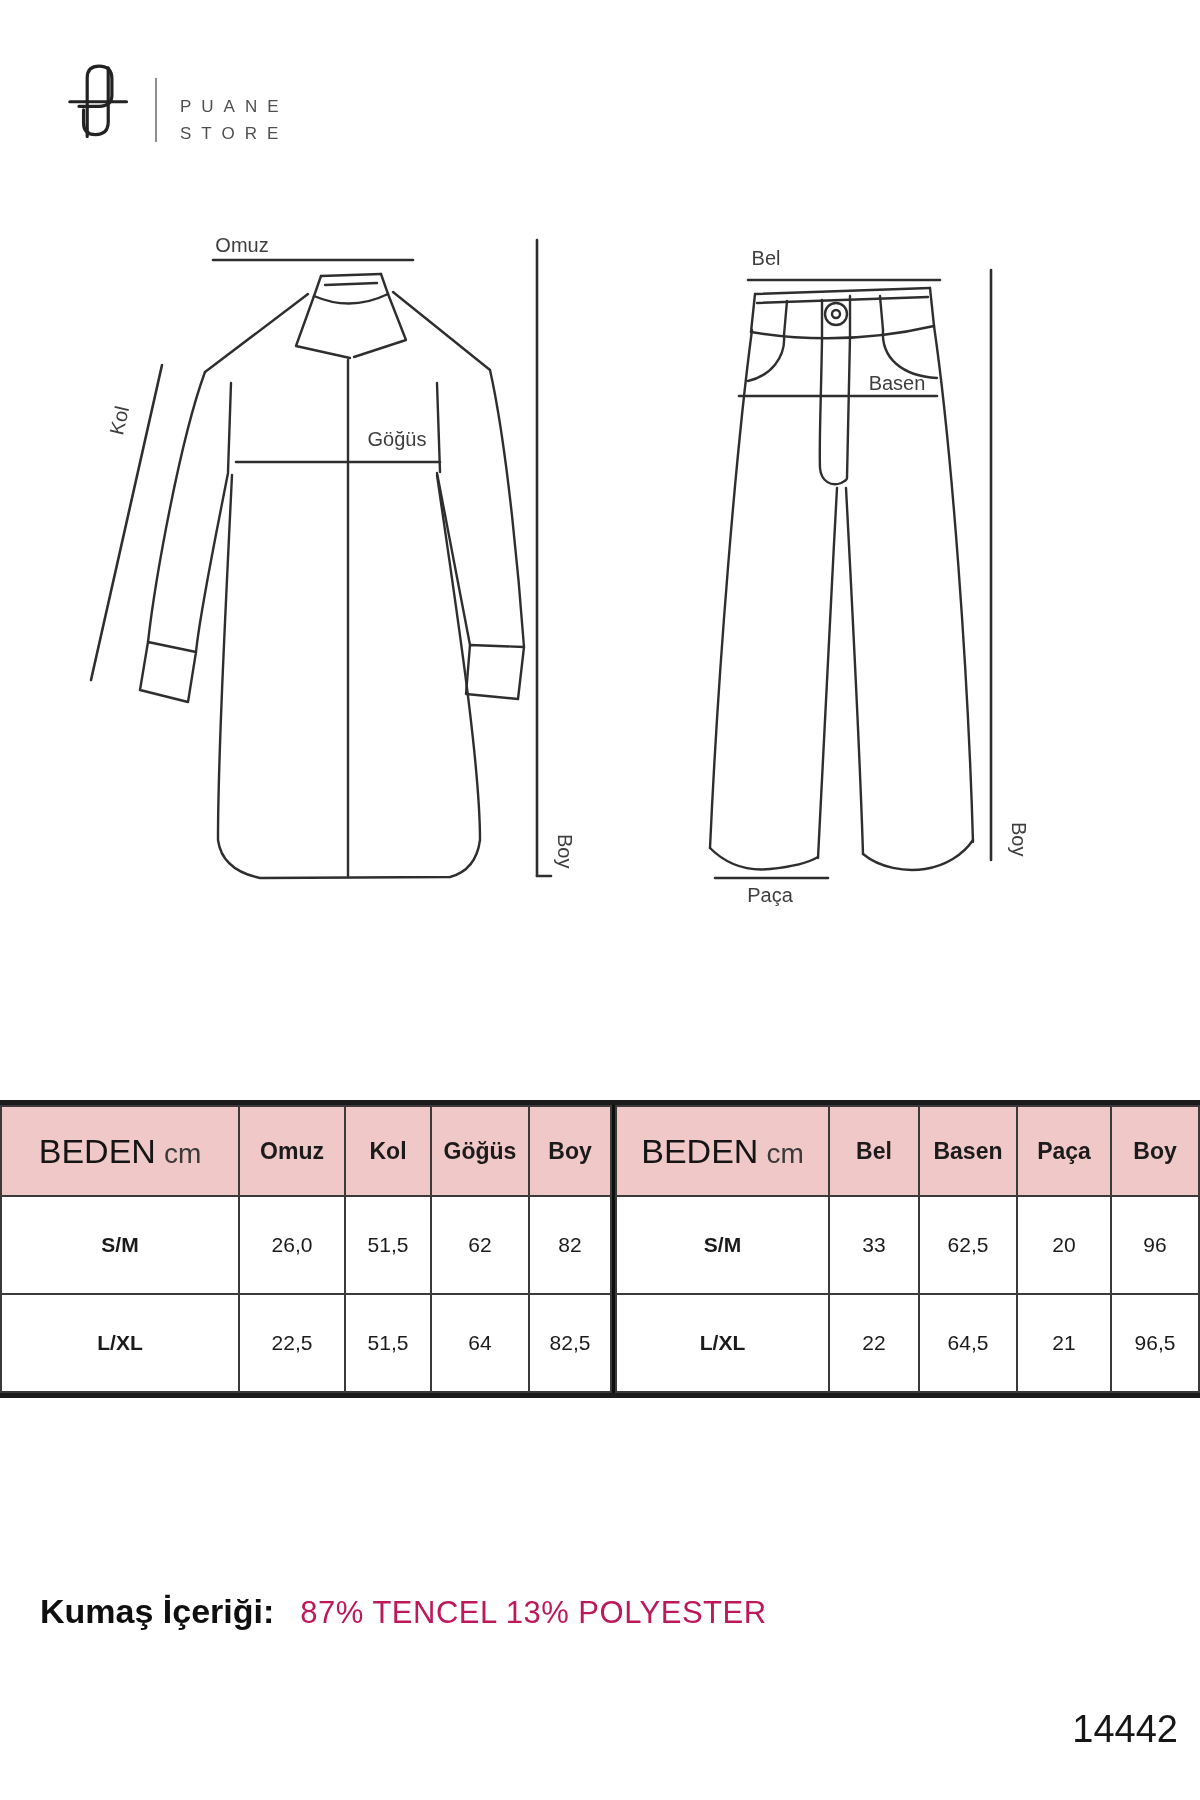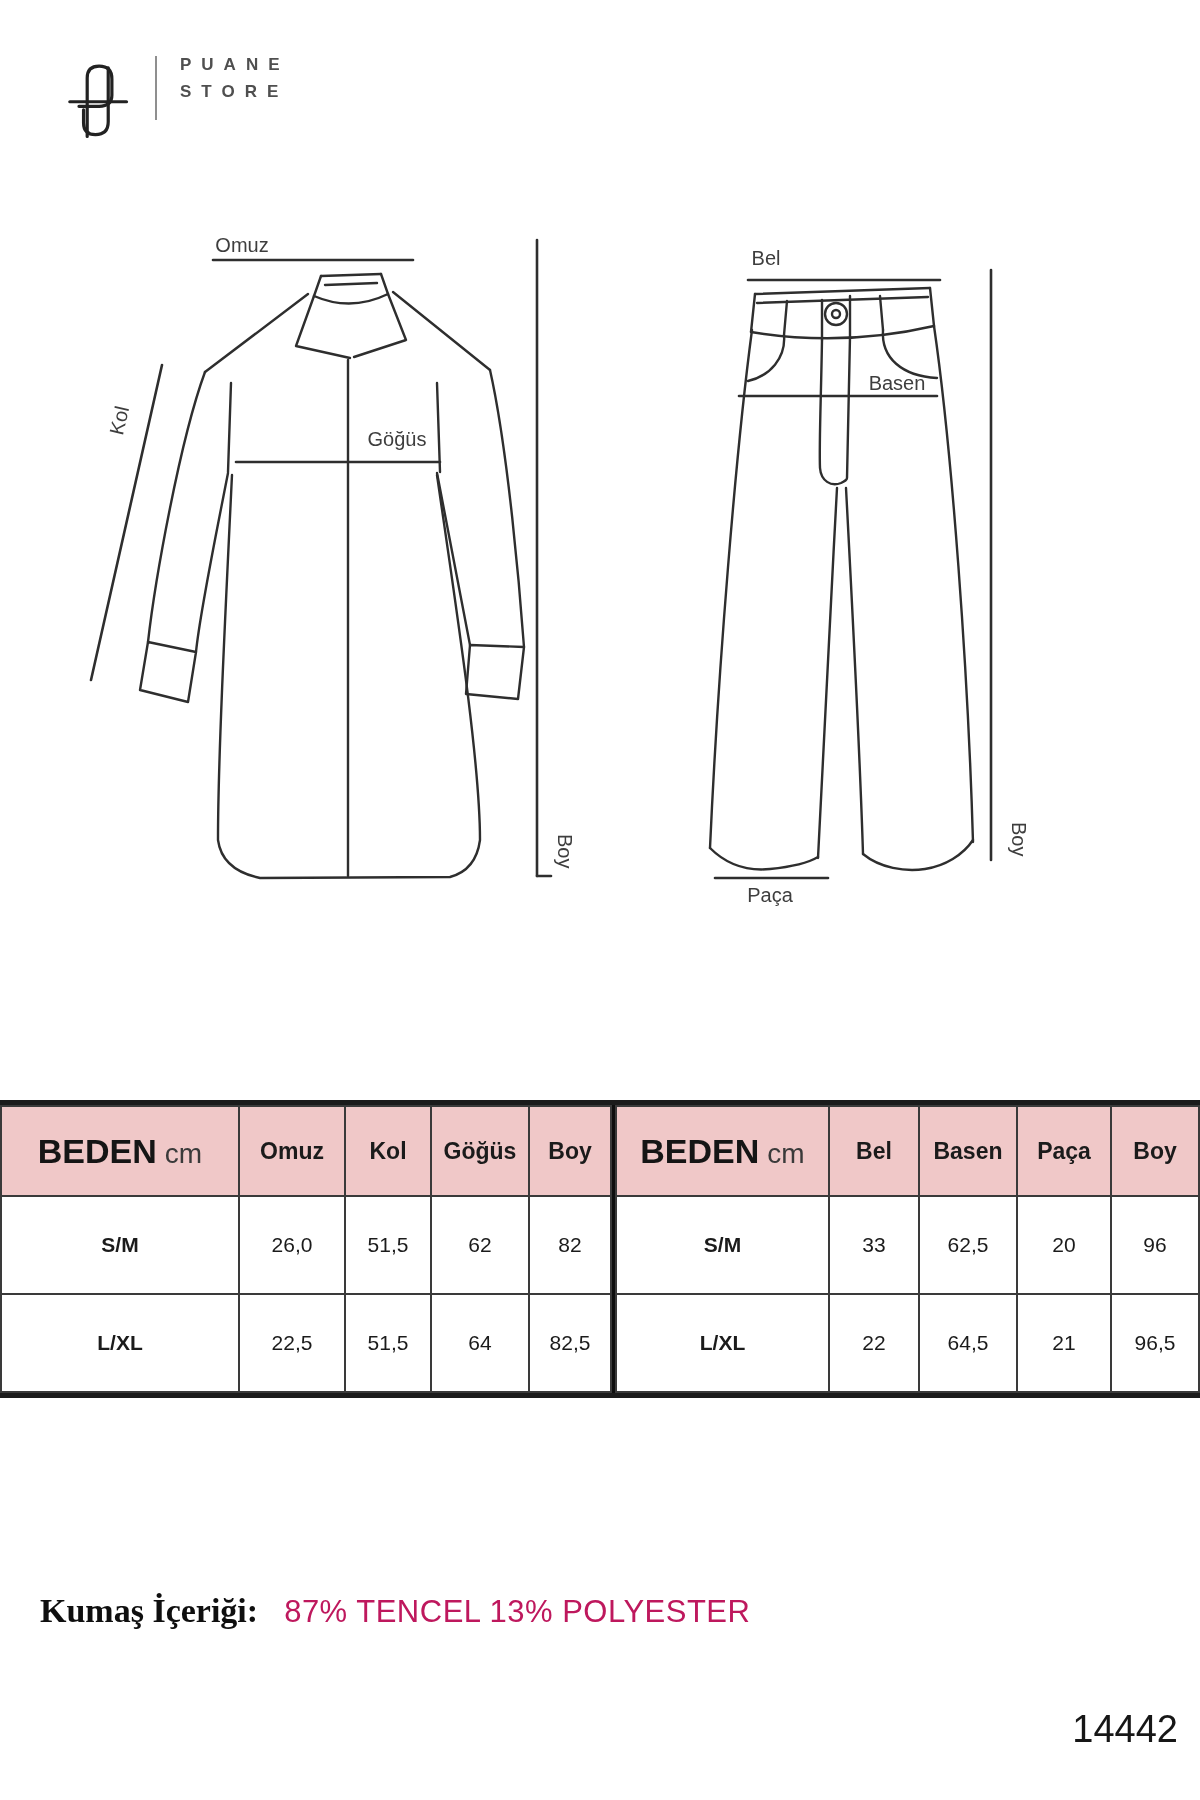--- a/index.html
+++ b/index.html
@@ -1,46 +1,46 @@
 <!DOCTYPE html>
 <html><head>
 <meta charset="utf-8">
 <style>
   html,body{margin:0;padding:0;background:#fff;}
   .canvas{position:relative;width:1200px;height:1800px;background:#ffffff;overflow:hidden;
           font-family:"Liberation Sans",sans-serif;}
 
   
-  .logo{position:absolute;left:68px;top:56px;display:flex;align-items:flex-start;font-weight:bold;}
+  .logo{position:absolute;left:68px;top:56px;display:flex;align-items:flex-end;}
   .logo-divider{width:2px;height:64px;background:#8f8f8f;margin:0 23px;}
   .wordmark{display:flex;flex-direction:column;gap:10px;}
   .wordmark span{font-size:17px;letter-spacing:10px;color:#4f4f4f;line-height:1;}
 
   
   .diagram{position:absolute;}
   .diagram text{font-family:"Liberation Sans",sans-serif;fill:#3e3e3e;}
 
   
   .tables{position:absolute;left:0;top:1100px;width:1200px;display:flex;
           border-top:5px solid #1b1b1b;border-bottom:5px solid #1b1b1b;}
   table{border-collapse:collapse;table-layout:fixed;}
   .t-shirt{width:610px;}
   .t-pants{width:583px;}
   td{border:2px solid #3a3a3a;text-align:center;vertical-align:middle;color:#1b1b1b;padding:0;}
   tr.head td{background:#f0c8c8;height:88px;}
   tr.body td{height:96px;font-size:21px;}
-  .beden{font-size:34px;font-weight:bold;color:#151515;}
+  .beden{font-size:34px;font-weight:normal;color:#151515;}
   .cm{font-size:28px;margin-left:8px;color:#3a3a3a;font-weight:normal;text-align:right;}
   .colhead{font-size:23px;font-weight:bold;}
   .sizecell{font-size:36px;font-weight:bold;}
   .tdivider{width:7px;background:#0e0e0e;}
 
   
   .fabric{position:absolute;left:40px;top:1592px;display:flex;align-items:baseline;gap:26px;}
-  .fabric-label{font-size:34px;font-weight:bold;color:#0f0f0f;font-family:Liberation Serif, serif;}
+  .fabric-label{font-size:34px;font-weight:bold;color:#0f0f0f;}
   .fabric-value{font-size:31px;color:#be185d;letter-spacing:.5px;}
   .code{position:absolute;right:22px;top:1708px;font-size:38px;font-weight:normal;color:#161616;}
 </style>
 </head>
 <body>
 
 <div class="canvas">
 
   <div class="logo">
     <svg width="64" height="86" viewBox="0 0 70 90">

